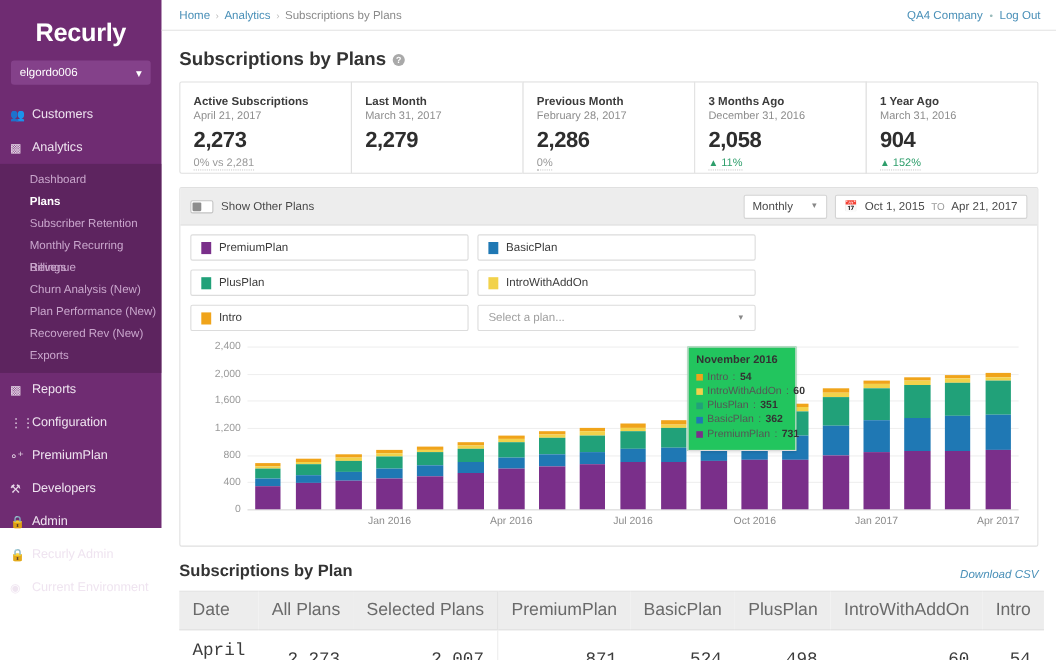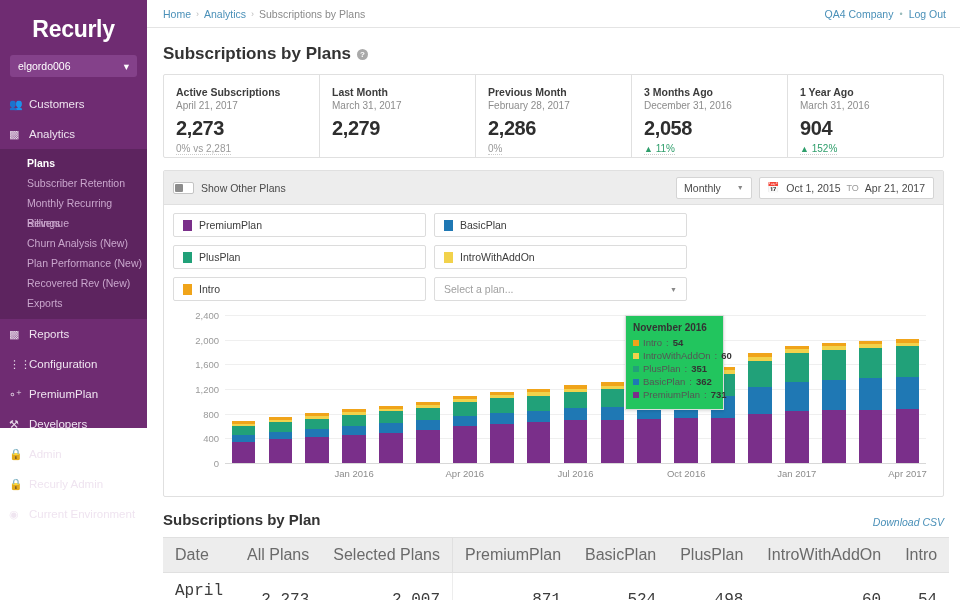--- a/index.html
+++ b/index.html
@@ -7,21 +7,21 @@
   body {
     font-family: "Liberation Sans", sans-serif;
     font-size: 12px;
     color: #333;
     background: #ffffff;
   }
 
   
   #sidebar {
     position: absolute; left: 0; top: 0;
-    width: 147px; height: 428px;
+    width: 147px; height: 480px;
     background: #6f2c72;
     color: #fff;
   }
   #brand {
     font-size: 23px; font-weight: bold; letter-spacing: -0.3px;
     text-align: center; padding: 16px 0 12px 0; color: #fff;
   }
   #account-select {
     margin: 0 10px 12px 10px;
     background: #84418a;
@@ -196,20 +196,21 @@
   <div class="nav-item">
     <span class="nic">👥</span>
     <span>Customers</span>
   </div>
   <div class="nav-item">
     <span class="nic">▩</span>
     <span>Analytics</span>
   </div>
 
   <div class="nav-group">
+    <div class="subnav-item">Dashboard</div>
     <div class="subnav-item active">Plans</div>
     <div class="subnav-item">Subscriber Retention</div>
     <div class="subnav-item">Monthly Recurring Revenue</div>
     <div class="subnav-item">Billings</div>
     <div class="subnav-item">Churn Analysis (New)</div>
     <div class="subnav-item">Plan Performance (New)</div>
     <div class="subnav-item">Recovered Rev (New)</div>
     <div class="subnav-item">Exports</div>
   </div>
 

